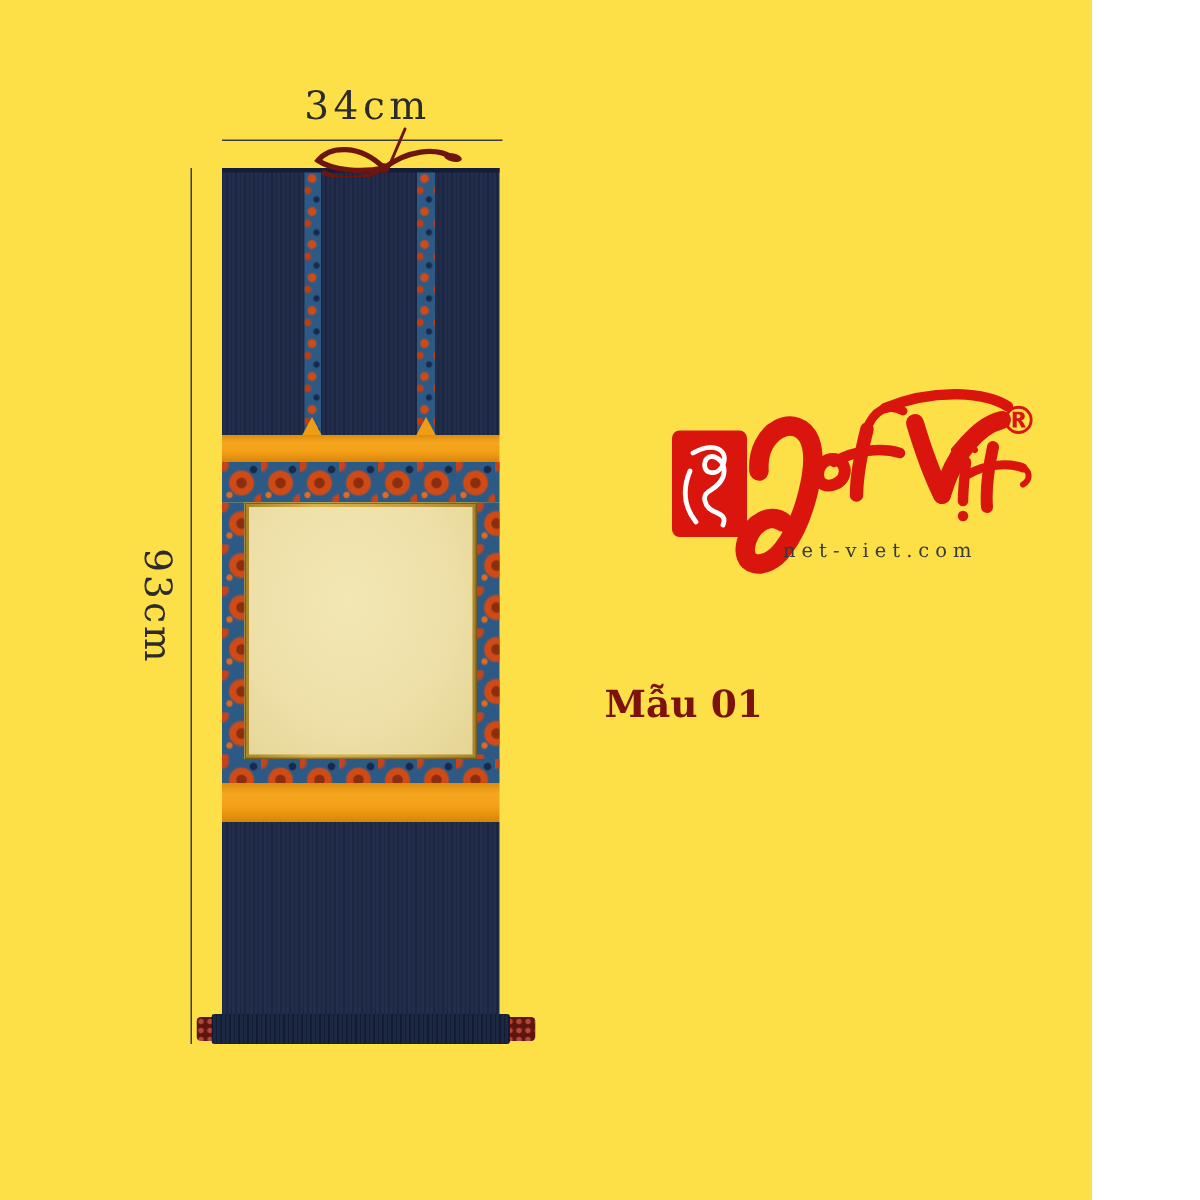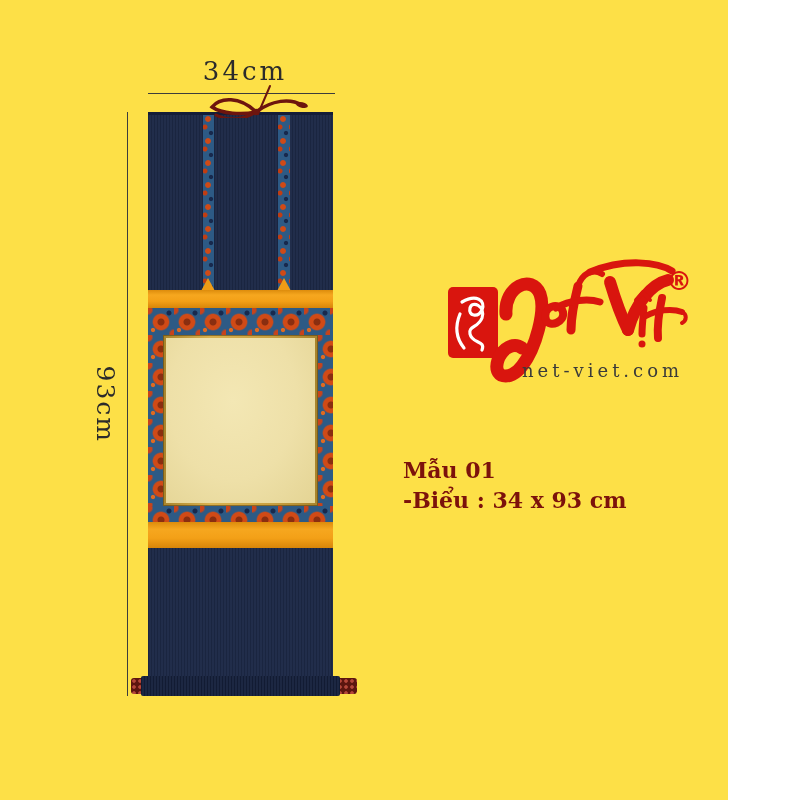--- a/index.html
+++ b/index.html
@@ -67,26 +67,26 @@
         background-size:6px 6px;}
   .knob-left{left:-17px;width:16px;}
   .knob-right{left:189px;width:20px;}
 
   .ribbon-svg{position:absolute;left:200px;top:82px;width:110px;height:36px;}
 
   
   .logo-svg{position:absolute;left:440px;top:256px;width:256px;height:144px;}
   .registered{position:absolute;left:666px;top:266px;font-size:26px;color:#d9150e;
               font-family:"DejaVu Sans",sans-serif;font-weight:bold;}
-  .website{position:absolute;left:522px;top:360px;font-size:18px;color:#3a3a3a;
+  .website{position:absolute;left:522px;top:360px;font-size:13px;color:#3a3a3a;
            letter-spacing:4px;font-family:"DejaVu Serif",serif;}
 
   
   .specs{position:absolute;left:403px;top:455px;color:#7c120b;font-weight:bold;
-         font-family:"DejaVu Serif",serif;font-size:22px;line-height:30px;}
+         font-family:"DejaVu Serif",serif;font-size:25px;line-height:30px;}
   .specs div{white-space:nowrap;}
 </style>
 </head>
 <body>
 
 <div class="stage">
 
   <div class="dim-width-label">34cm</div>
   <div class="dim-width-line"></div>
 
@@ -155,16 +155,15 @@
       <path d="M222,42 C219,56 217,70 218,82" stroke-width="8"></path>
       <path d="M206,60 C216,54 232,52 242,56" stroke-width="6"></path>
       <path d="M242,56 C247,58 247,64 242,67" stroke-width="4"></path>
     </g>
   </svg>
   <div class="registered">®</div>
   <div class="website">net-viet.com</div>
 
   <div class="specs">
     <div>Mẫu 01</div>
-    <div>-Biểu : 34 x 93 cm</div>
   </div>
 
 </div>
 
 </body></html>

